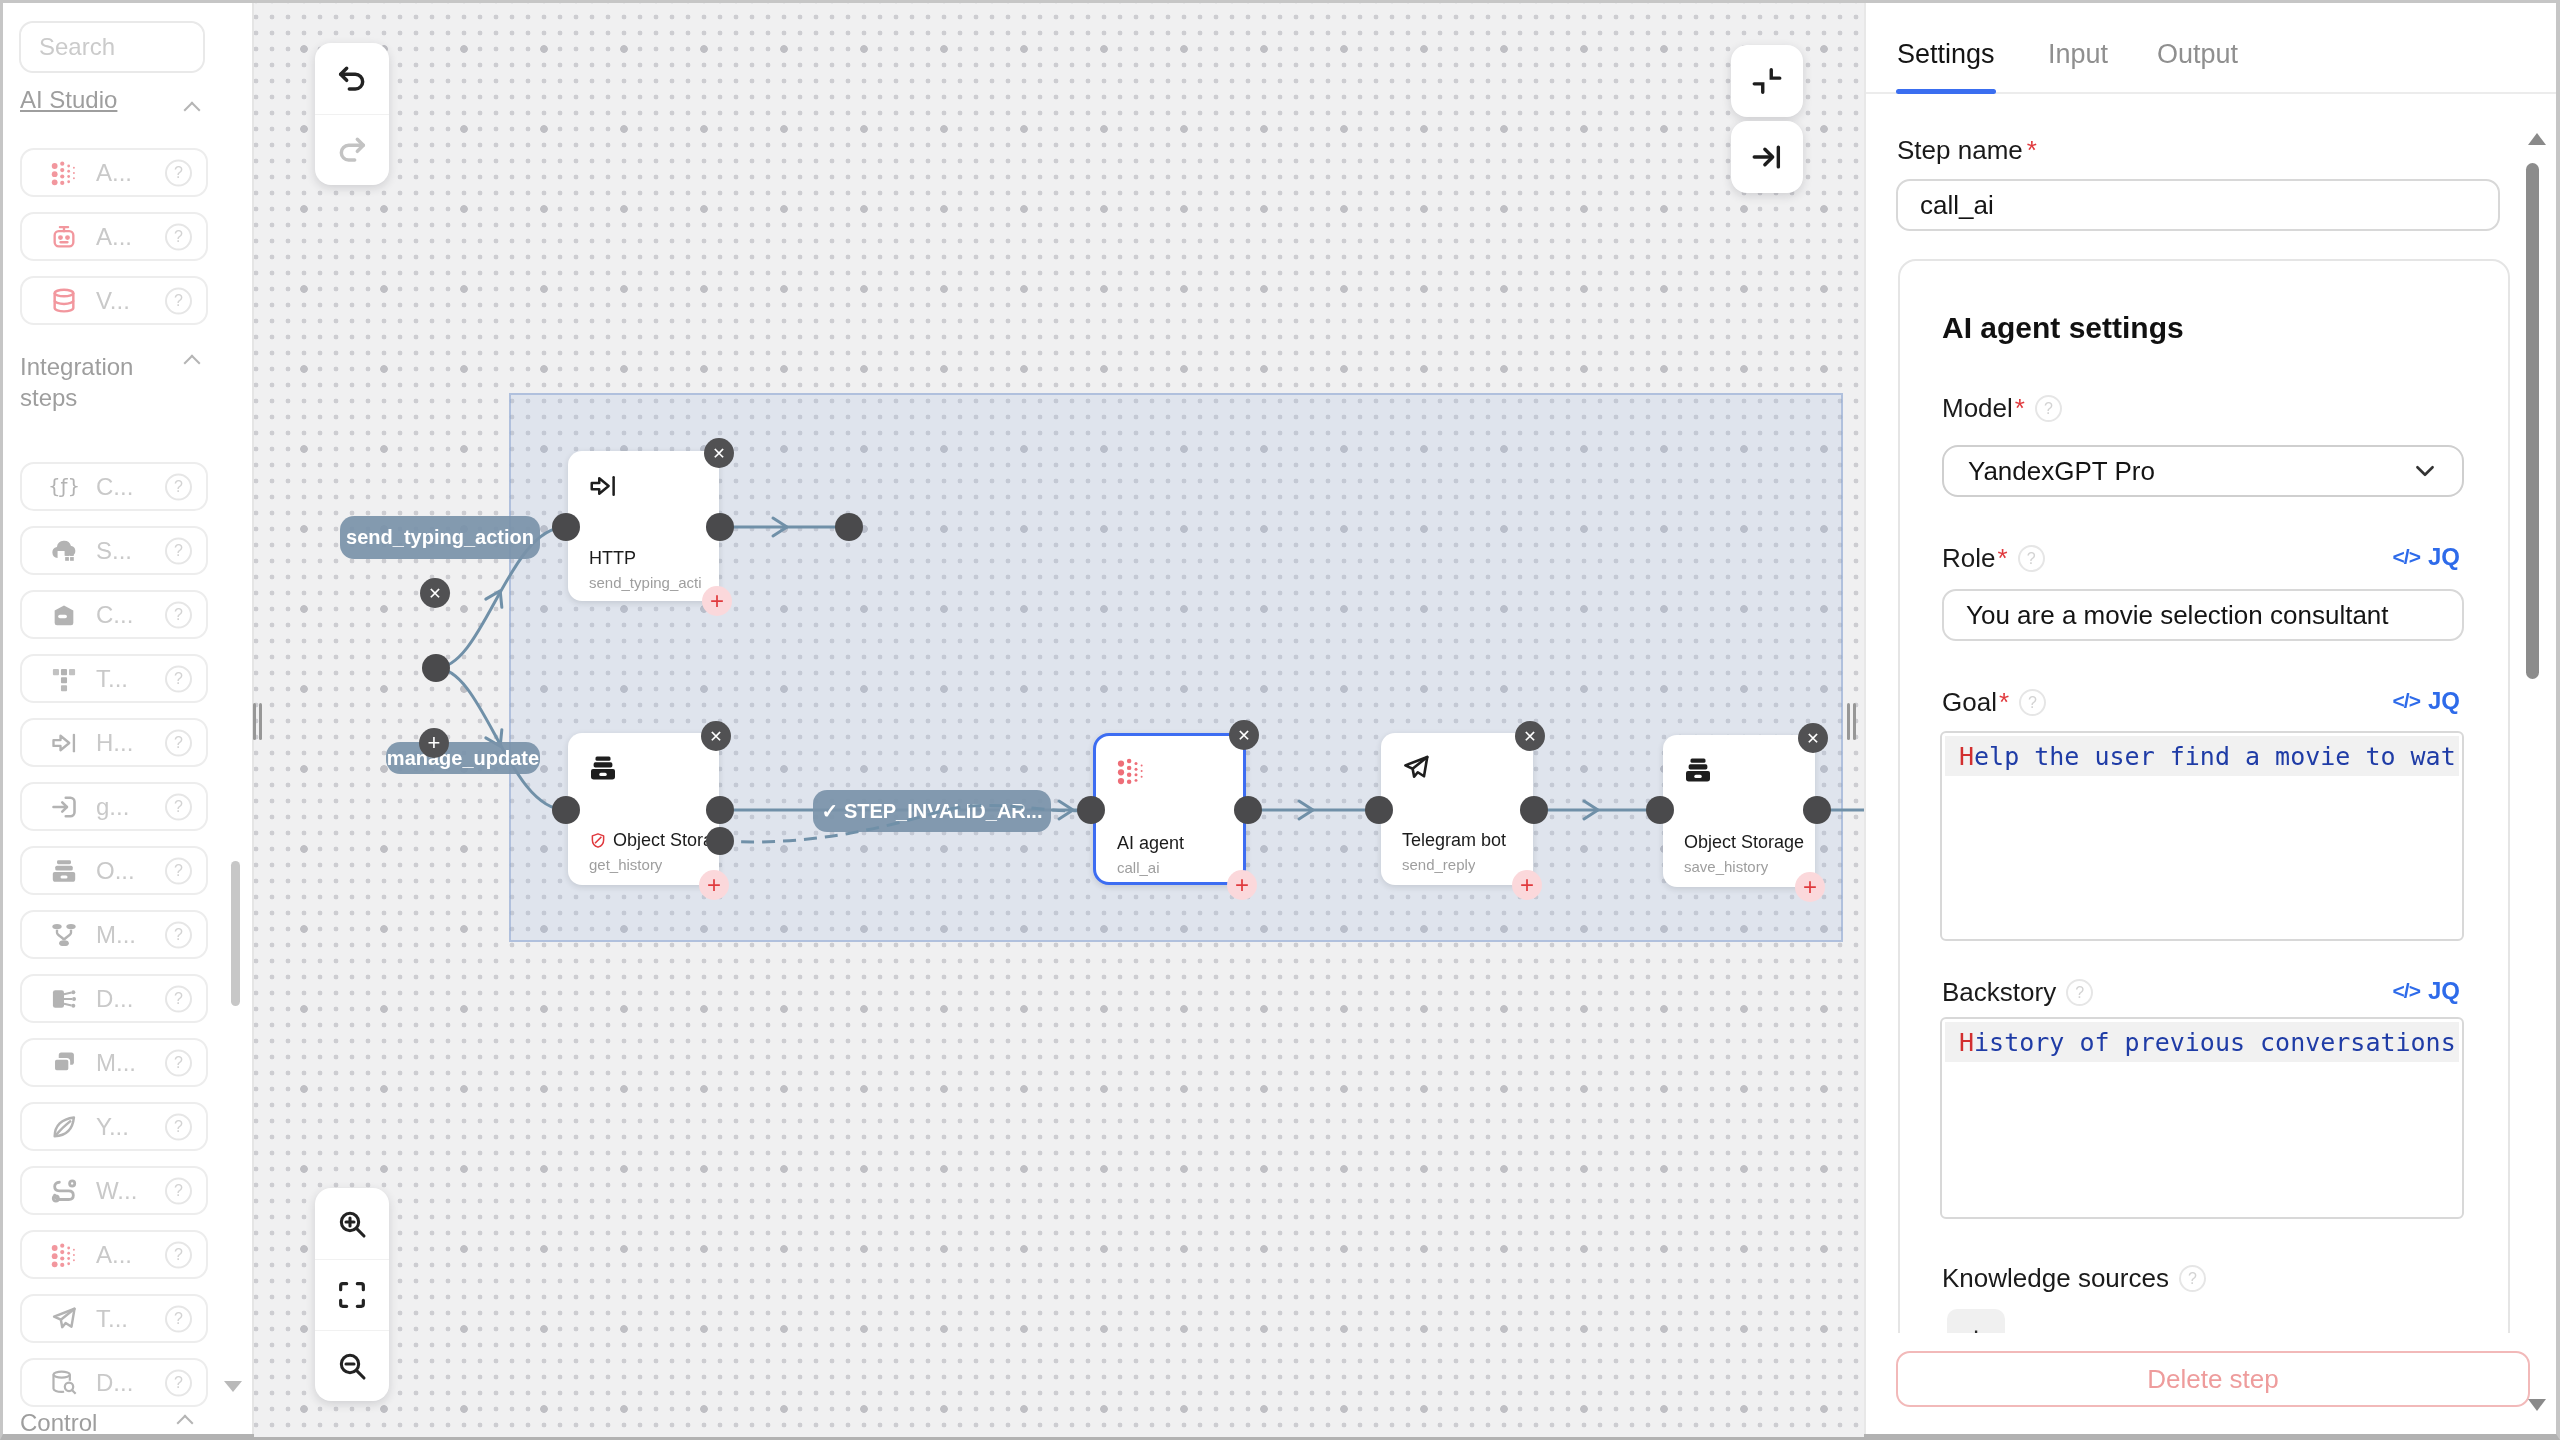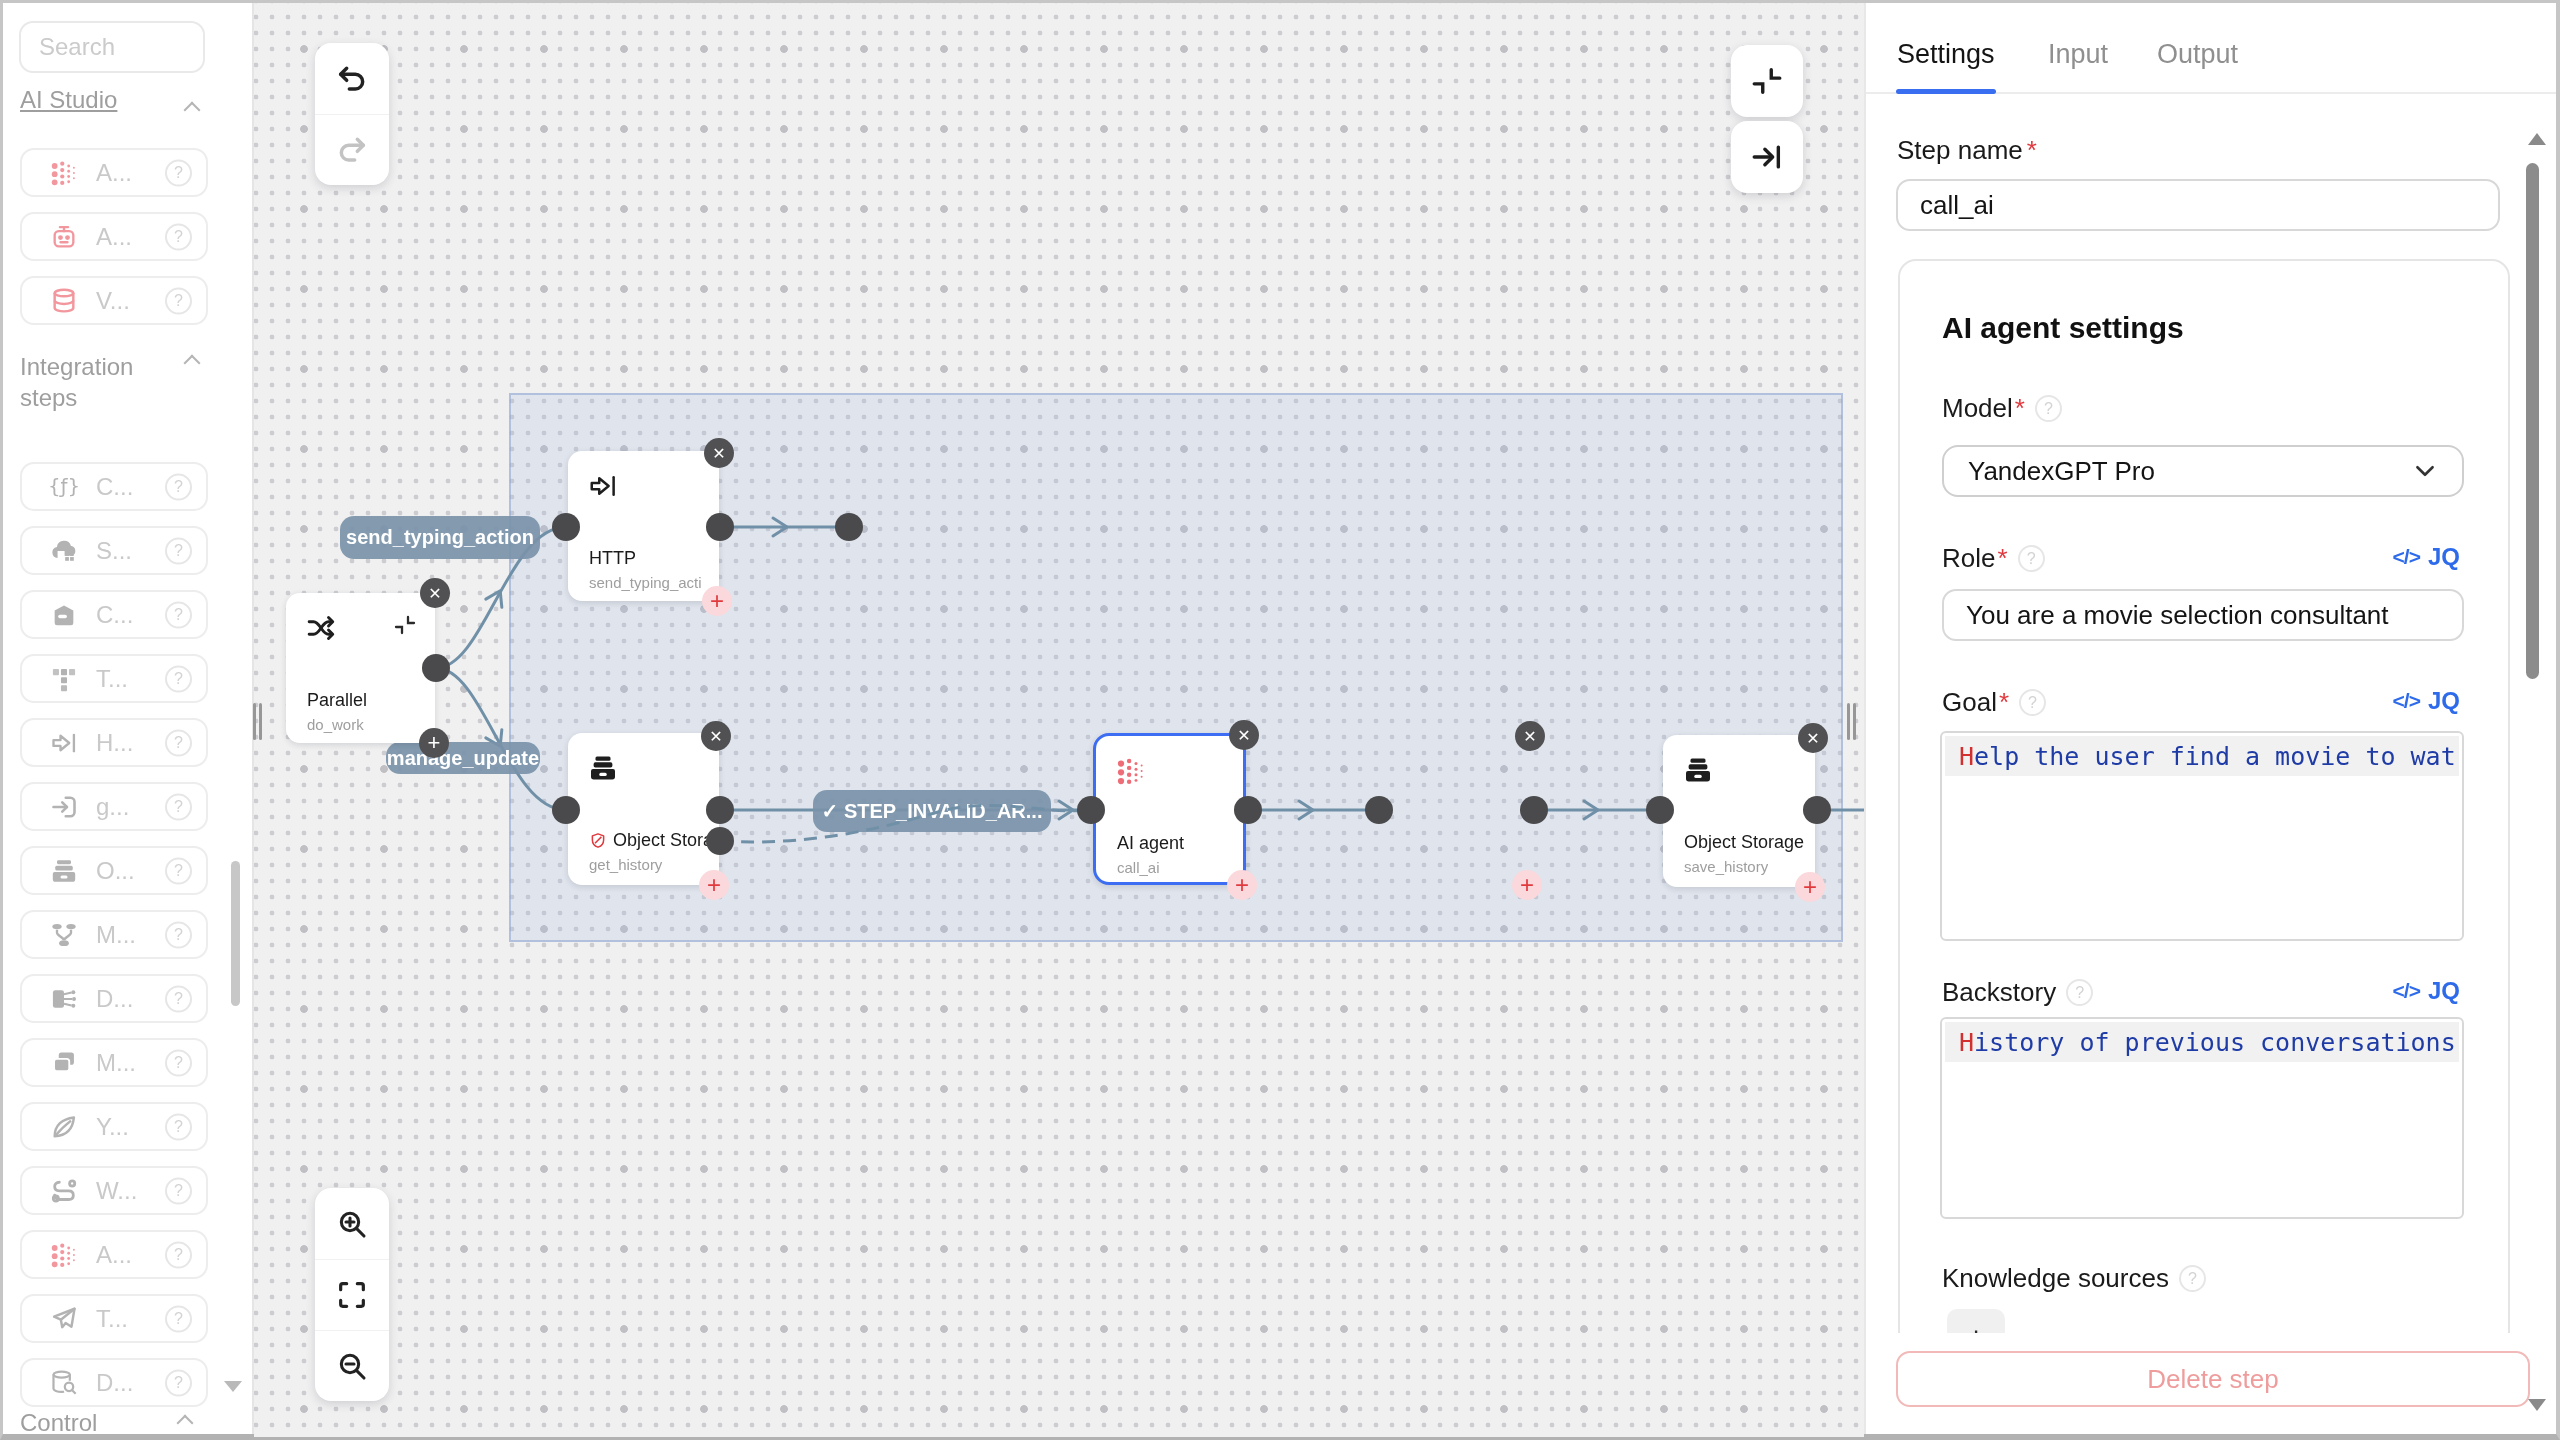--- a/index.html
+++ b/index.html
@@ -361,40 +361,20 @@
             <path d="M-7,-9 L7,0 L-7,9" fill="none" stroke="#7090a8" stroke-width="3" stroke-linecap="round" stroke-linejoin="round"></path>
           </g>
           <path d="M1814,807 L1872,807" fill="none" stroke="#7090a8" stroke-width="3"></path>
         </svg>
         <div class="tag" style="left: 337px; top: 513px; width: 200px; height: 43px; background: rgba(122, 146, 169, 0.92);">send_typing_action</div>
         <div class="tag" style="left: 383px; top: 739px; width: 154px; height: 32px; background: rgba(122, 146, 169, 0.92);">manage_update</div>
         <div class="tag" style="left: 810px; top: 787px; width: 238px; height: 42px; background: rgba(122, 146, 169, 0.92);">✓ STEP_INVALID_AR...</div>
         <svg class="edges" width="2560" height="1440">
           <path d="M717,838 C800,843 870,828 935,809 C990,793 1042,812 1088,807" fill="none" stroke="#7090a8" stroke-width="3" stroke-dasharray="13 8"></path>
         </svg>
-        <div class="node" style="left: 283px; top: 590px; width: 149px; height: 150px;">
-          <span class="nicon"><svg viewBox="0 0 24 24" style="width: 100%; height: 100%;">
-              <g fill="none" stroke="currentColor" stroke-width="2.3" stroke-linecap="round" stroke-linejoin="round">
-                <path d="M2.5 7 h3.5 c5.5 0 6.5 10 12 10 h2.5"></path>
-                <path d="M2.5 17 h3.5 c5.5 0 6.5 -10 12 -10 h2.5"></path>
-                <path d="M18 3.6 L21.4 7 L18 10.4"></path>
-                <path d="M18 13.6 L21.4 17 L18 20.4"></path>
-              </g>
-            </svg></span>
-          <span class="cicon"><svg viewBox="0 0 24 24" style="width: 100%; height: 100%;">
-              <g fill="none" stroke="currentColor" stroke-width="2.3" stroke-linecap="round">
-                <path d="M15 4 v6 h6"></path>
-                <path d="M9 20 v-6 H3"></path>
-              </g>
-            </svg></span>
-          <div class="ntitle">
-            <span>Parallel</span>
-          </div>
-          <div class="nsub">do_work</div>
-        </div>
         <div class="node" style="left: 565px; top: 448px; width: 151px; height: 150px;">
           <span class="nicon"><svg viewBox="0 0 24 24" style="width: 100%; height: 100%;">
               <g fill="none" stroke="currentColor" stroke-width="2" stroke-linejoin="round" stroke-linecap="round">
                 <path d="M3 9.5 h6 V5.8 l7.5 6.2 L9 18.2 V14.5 H3 z"></path>
                 <path d="M20.5 5 v14"></path>
               </g>
             </svg></span>
           <div class="ntitle">
             <span>HTTP</span>
           </div>
@@ -436,20 +416,32 @@
                 <circle cx="16" cy="19.5" r="1.2"></circle>
                 <circle cx="20.5" cy="7.5" r="0.8"></circle>
                 <circle cx="20.5" cy="12" r="0.8"></circle>
                 <circle cx="20.5" cy="16.5" r="0.8"></circle>
               </g>
             </svg></span>
           <div class="ntitle">
             <span>AI agent</span>
           </div>
           <div class="nsub">call_ai</div>
+        </div>
+        <div class="node" style="left: 1378px; top: 730px; width: 152px; height: 152px;">
+          <span class="nicon"><svg viewBox="0 0 24 24" style="width: 100%; height: 100%;">
+              <g fill="none" stroke="currentColor" stroke-width="2.1" stroke-linejoin="round" stroke-linecap="round">
+                <path d="M21 3.2 L3.5 9.9 L9.3 12.6 L10.5 19 L13.4 15.4 L18.4 18.6 z"></path>
+                <path d="M9.3 12.6 L21 3.2"></path>
+              </g>
+            </svg></span>
+          <div class="ntitle">
+            <span>Telegram bot</span>
+          </div>
+          <div class="nsub">send_reply</div>
         </div>
         <div class="node" style="left: 1660px; top: 732px; width: 152px; height: 152px;">
           <span class="nicon"><svg viewBox="0 0 24 24" style="width: 100%; height: 100%;">
               <g fill="currentColor">
                 <rect x="6" y="2.8" width="12" height="3.4" rx="1.2"></rect>
                 <rect x="4.5" y="7.4" width="15" height="4.2" rx="1.4"></rect>
                 <path d="M4 12.8 h16 a1.6 1.6 0 0 1 1.6 1.6 V19 a2.2 2.2 0 0 1 -2.2 2.2 H4.6 A2.2 2.2 0 0 1 2.4 19 v-4.6 A1.6 1.6 0 0 1 4 12.8 z"></path>
                 <rect x="9" y="15.8" width="6" height="2.6" rx="1.3" fill="#fff"></rect>
               </g>
             </svg></span>

